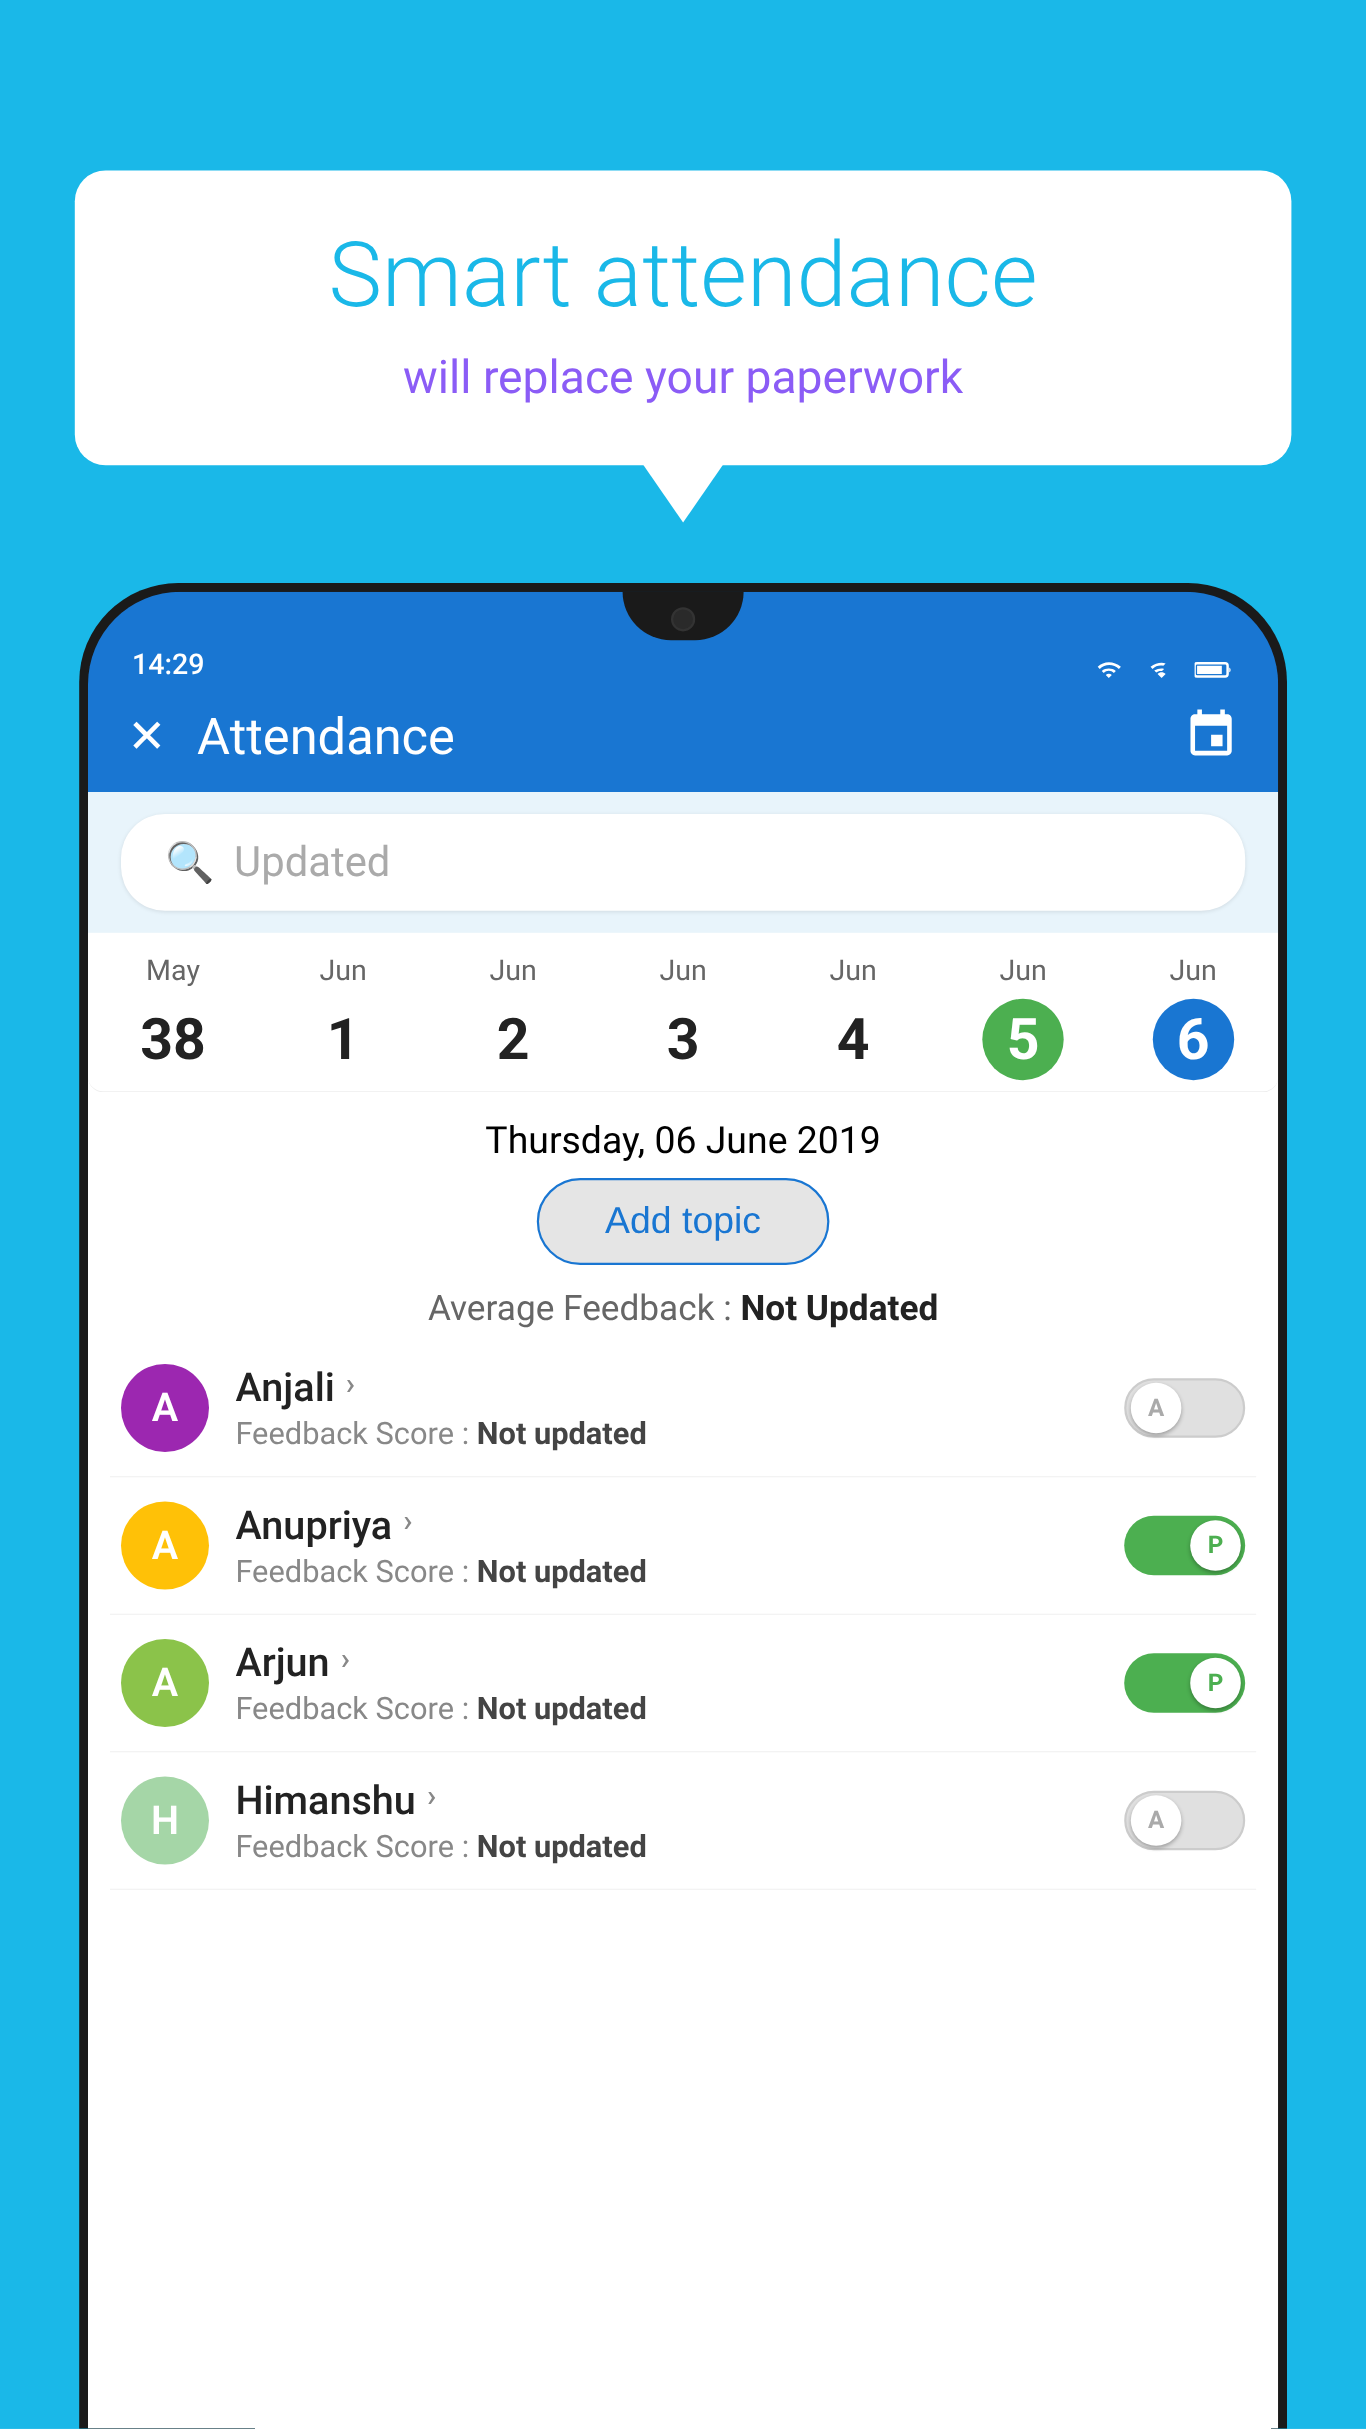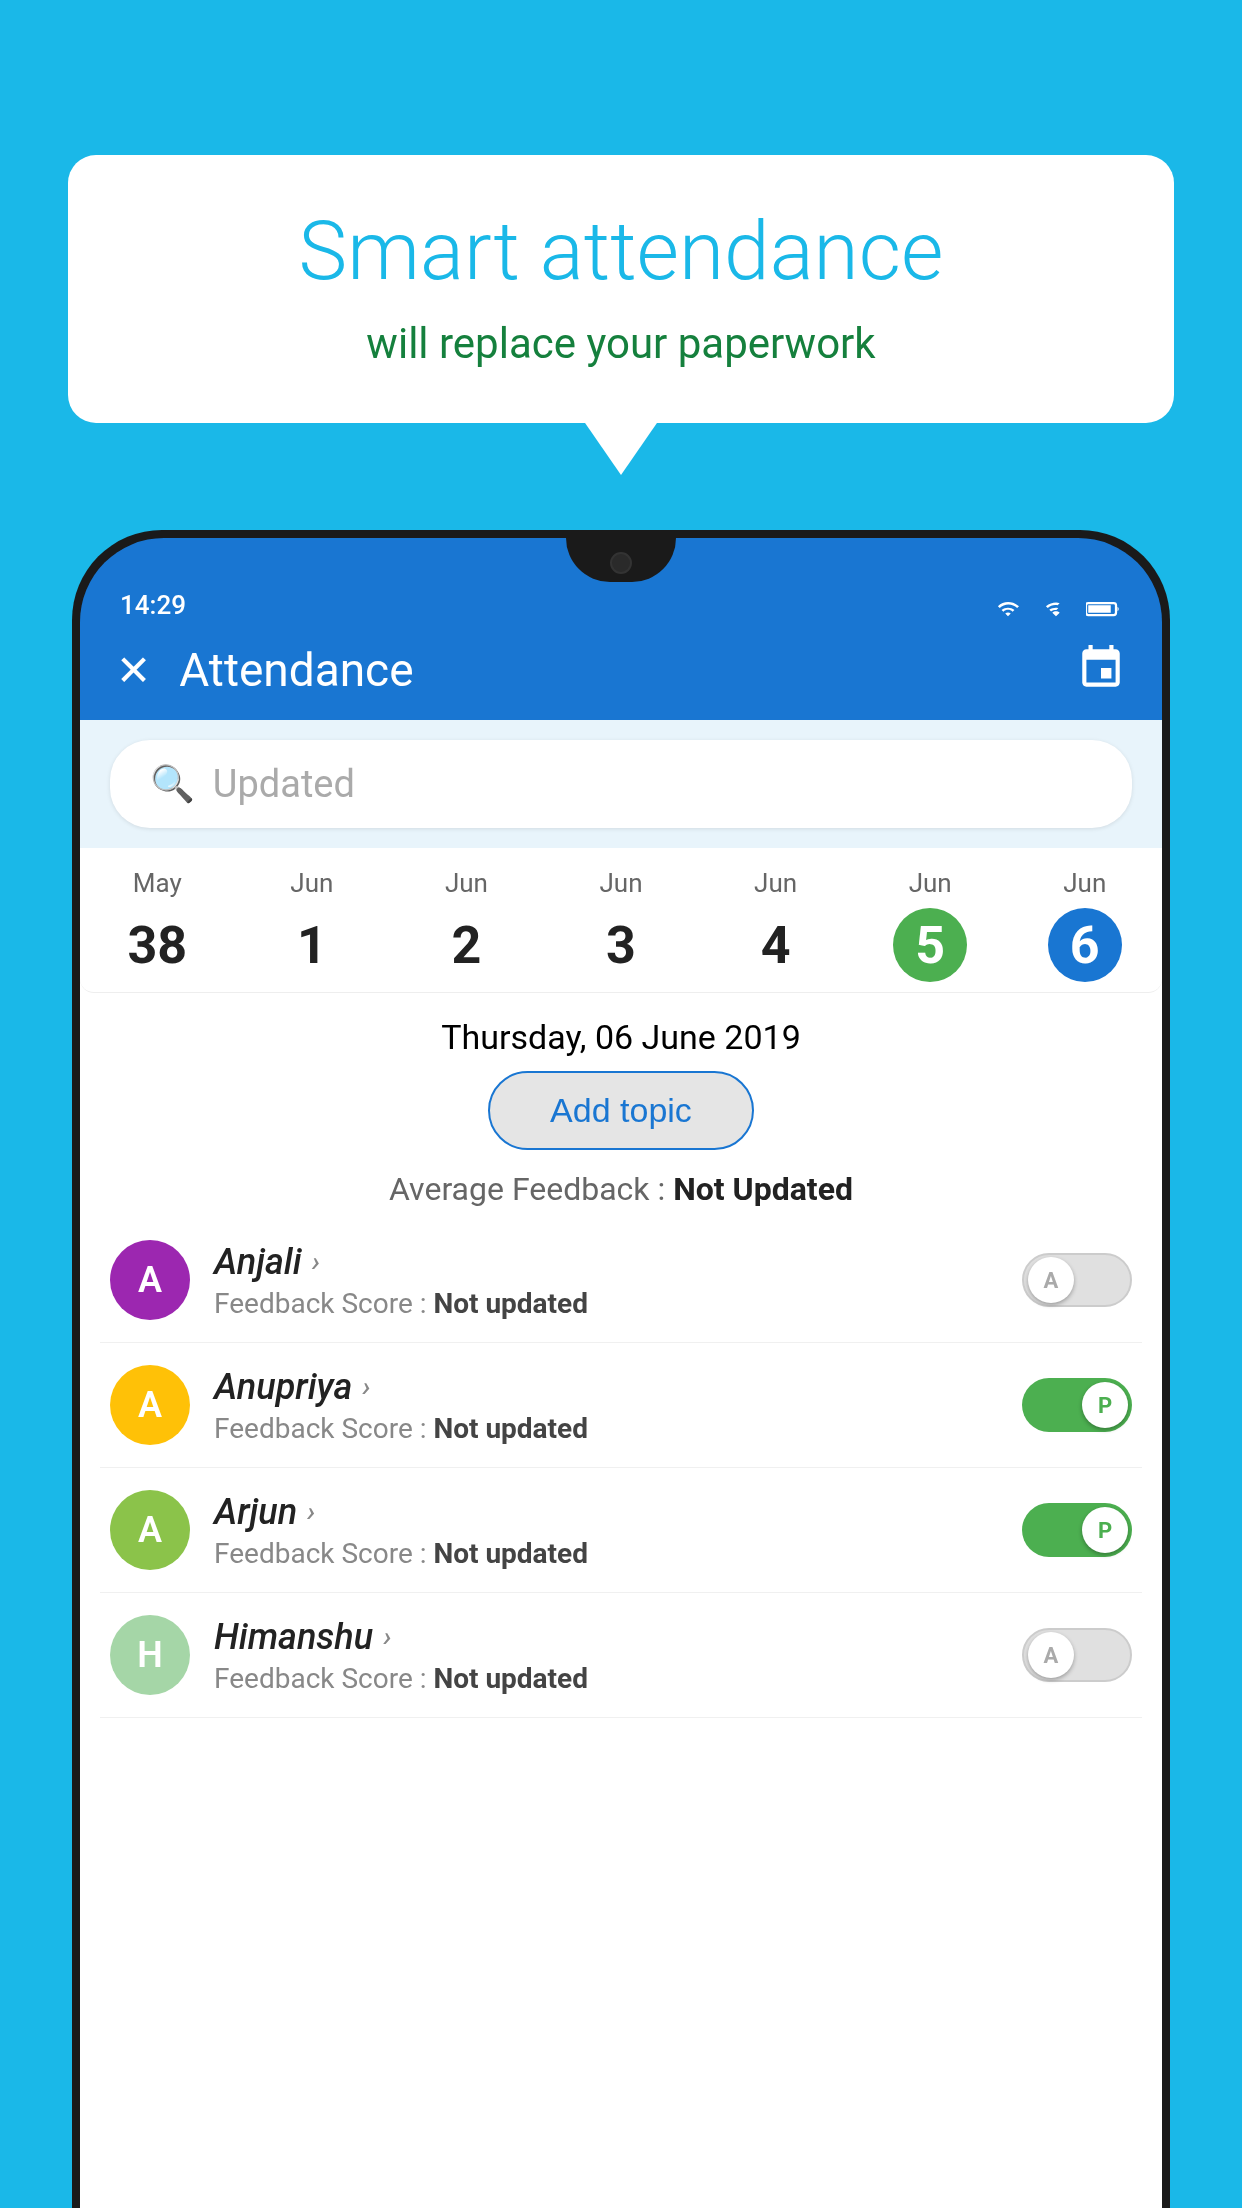--- a/index.html
+++ b/index.html
@@ -44,21 +44,21 @@
 
     .speech-bubble-title {
       font-size: 82px;
       color: #1ab8e8;
       font-weight: 300;
       margin-bottom: 20px;
     }
 
     .speech-bubble-subtitle {
       font-size: 42px;
-      color: #15803d;
+      color: #8b5cf6;
       font-weight: 400;
     }
 
     
     .phone-frame {
       position: absolute;
       top: 530px;
       left: 72px;
       right: 72px;
       bottom: 0;
@@ -298,23 +298,21 @@
 
     .student-info {
       flex: 1;
     }
 
     .student-name {
       font-size: 36px;
       color: #222;
       font-weight: 500;
       display: flex;
-      align-items: center;
       gap: 10px;
-      font-style: italic;
     }
 
     .chevron {
       font-size: 28px;
       color: #888;
     }
 
     .student-feedback {
       font-size: 28px;
       color: #888;

